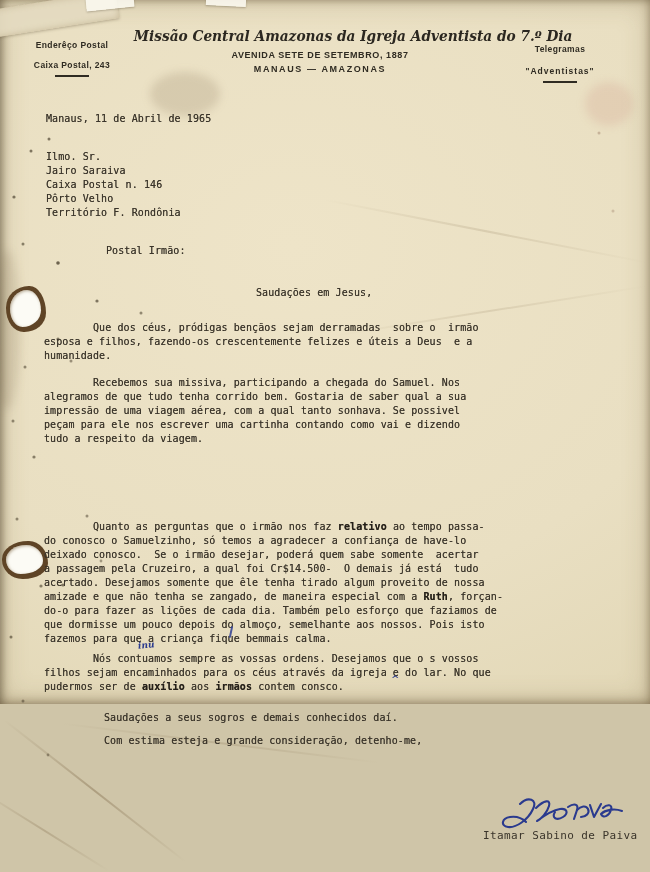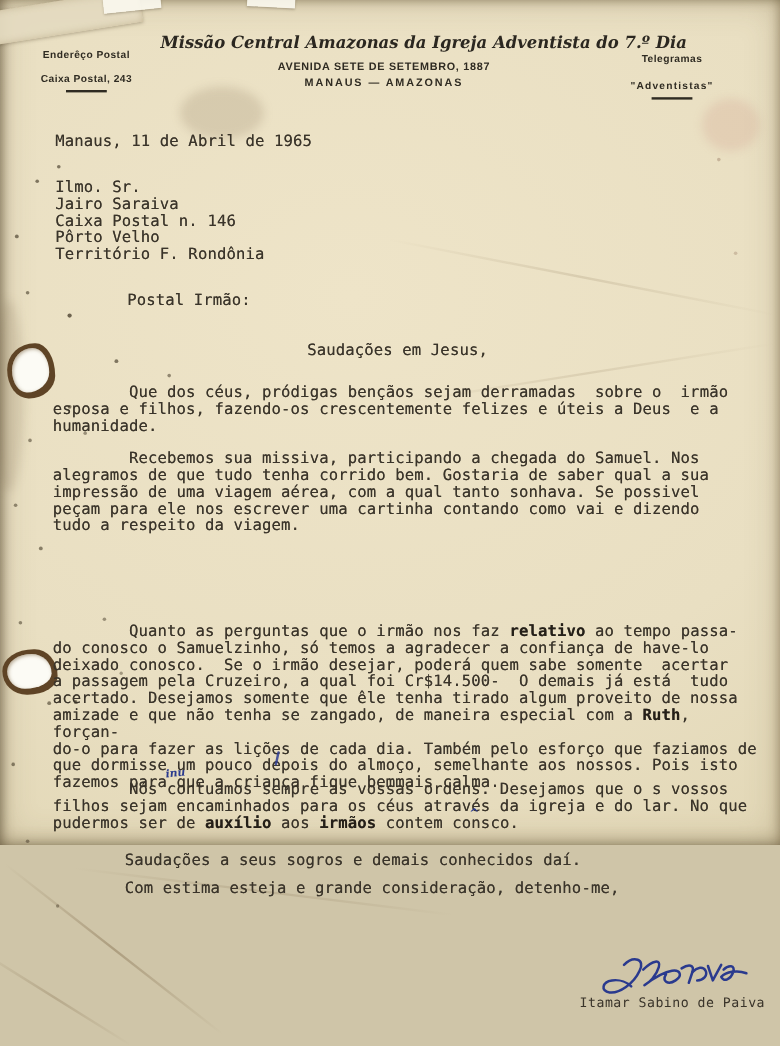--- a/index.html
+++ b/index.html
@@ -6,21 +6,21 @@
   body{width:650px;height:872px;overflow:hidden;background:#cfc5a8;}
   #page{position:relative;width:650px;height:704px;
     background:radial-gradient(120% 90% at 45% 35%, #eee4c8 0%, #e9dfc2 55%, #dfd4b1 100%);
     box-shadow: inset 0 0 28px rgba(110,90,55,.28),
                 inset 7px 0 10px -5px rgba(70,58,38,.55),
                 inset -7px 0 10px -6px rgba(100,85,55,.40),
                 inset 0 -9px 12px -7px rgba(100,85,55,.45),
                 inset 0 7px 9px -6px rgba(100,85,55,.35);
     color:#38332a;}
   .abs{position:absolute;}
-  .type{font-family:"DejaVu Sans Mono",monospace;font-size:13px;line-height:14px;
+  .type{font-family:"DejaVu Sans Mono",monospace;font-size:10px;line-height:14px;
         white-space:pre-wrap;letter-spacing:.1px;color:#3a342a;
         text-shadow:0 0 .5px rgba(58,52,42,.75);}
   .type b{font-weight:bold;color:#241f18;}
   .para{left:44px;width:594px;}
   .lh-small{font-family:"Liberation Sans",sans-serif;font-weight:bold;font-size:8.5px;
             letter-spacing:.4px;color:#2f2b22;text-align:center;}
   .lh-title{font-family:"DejaVu Serif",serif;font-style:italic;font-weight:bold;
             font-size:14px;color:#2b2720;white-space:nowrap;transform:scaleX(.98);}
   .lh-sub{font-family:"Liberation Sans",sans-serif;font-weight:bold;font-size:9px;
           letter-spacing:1px;color:#2f2b22;}

